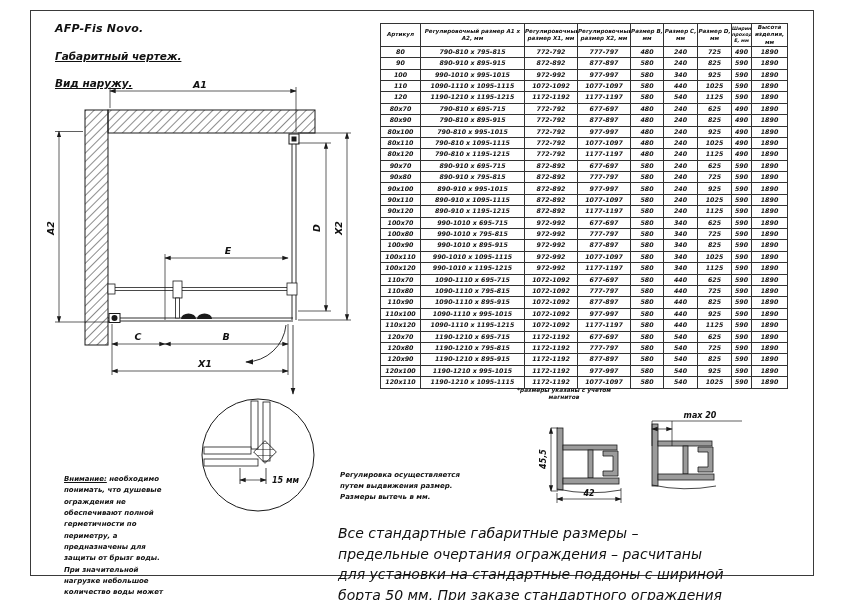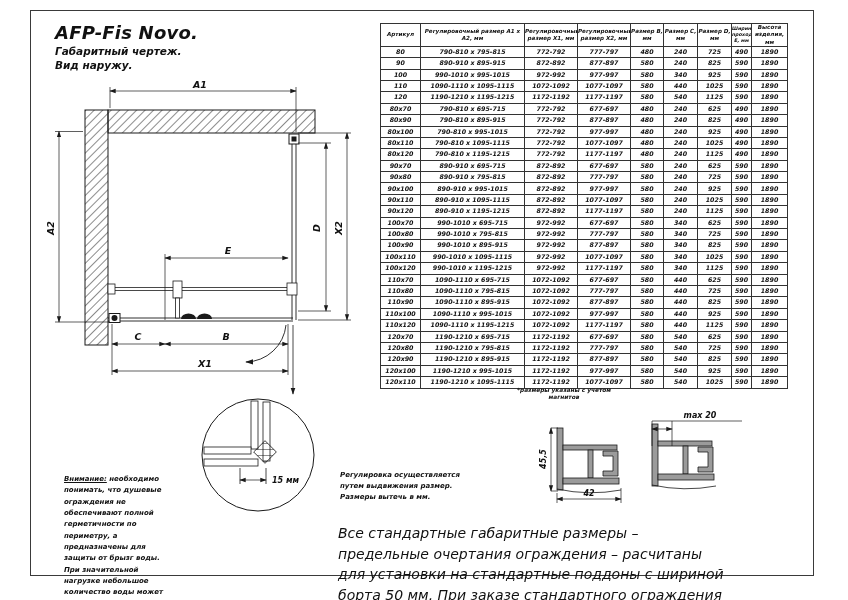--- a/index.html
+++ b/index.html
@@ -1,21 +1,21 @@
 <!DOCTYPE html>
 <html><head>
 <meta charset="utf-8">
 <style>
   html,body{margin:0;padding:0;background:#fff;}
   body{width:848px;height:600px;position:relative;overflow:hidden;
        font-family:"DejaVu Sans",sans-serif;color:#111;}
   .frame{position:absolute;left:30px;top:10px;width:782px;height:564px;border:1px solid #3a3a3a;}
   .title-block{position:absolute;left:55px;top:22px;font-style:italic;}
-  .title-main{font-size:18px;font-weight:bold;letter-spacing:.2px;}
-  .title-sub{font-size:10.5px;font-weight:bold;margin-top:2px;}
+  .title-main{font-size:11px;font-weight:bold;letter-spacing:.2px;}
+  .title-sub{font-size:10.5px;font-weight:bold;margin-top:15px;text-decoration:underline;}
   svg.draw{position:absolute;left:0;top:0;pointer-events:none;}
   .dim{font-style:italic;font-weight:bold;font-size:9.5px;fill:#111;}
   .dim-s{font-style:italic;font-weight:bold;font-size:8px;fill:#111;}
   table.spec{position:absolute;left:380px;top:23px;width:407px;border-collapse:collapse;
        table-layout:fixed;font-style:italic;font-weight:bold;}
   .spec th,.spec td{border:1px solid #333;text-align:center;vertical-align:middle;padding:0;overflow:hidden;}
   .spec th{font-size:5.6px;height:21px;line-height:1.3;font-weight:bold;}
   .spec th:nth-child(8){font-size:4.8px;}
   .spec td{font-size:6.3px;height:10.4px;line-height:1;white-space:nowrap;}
   .footnote{position:absolute;left:514px;top:387px;width:100px;text-align:center;

